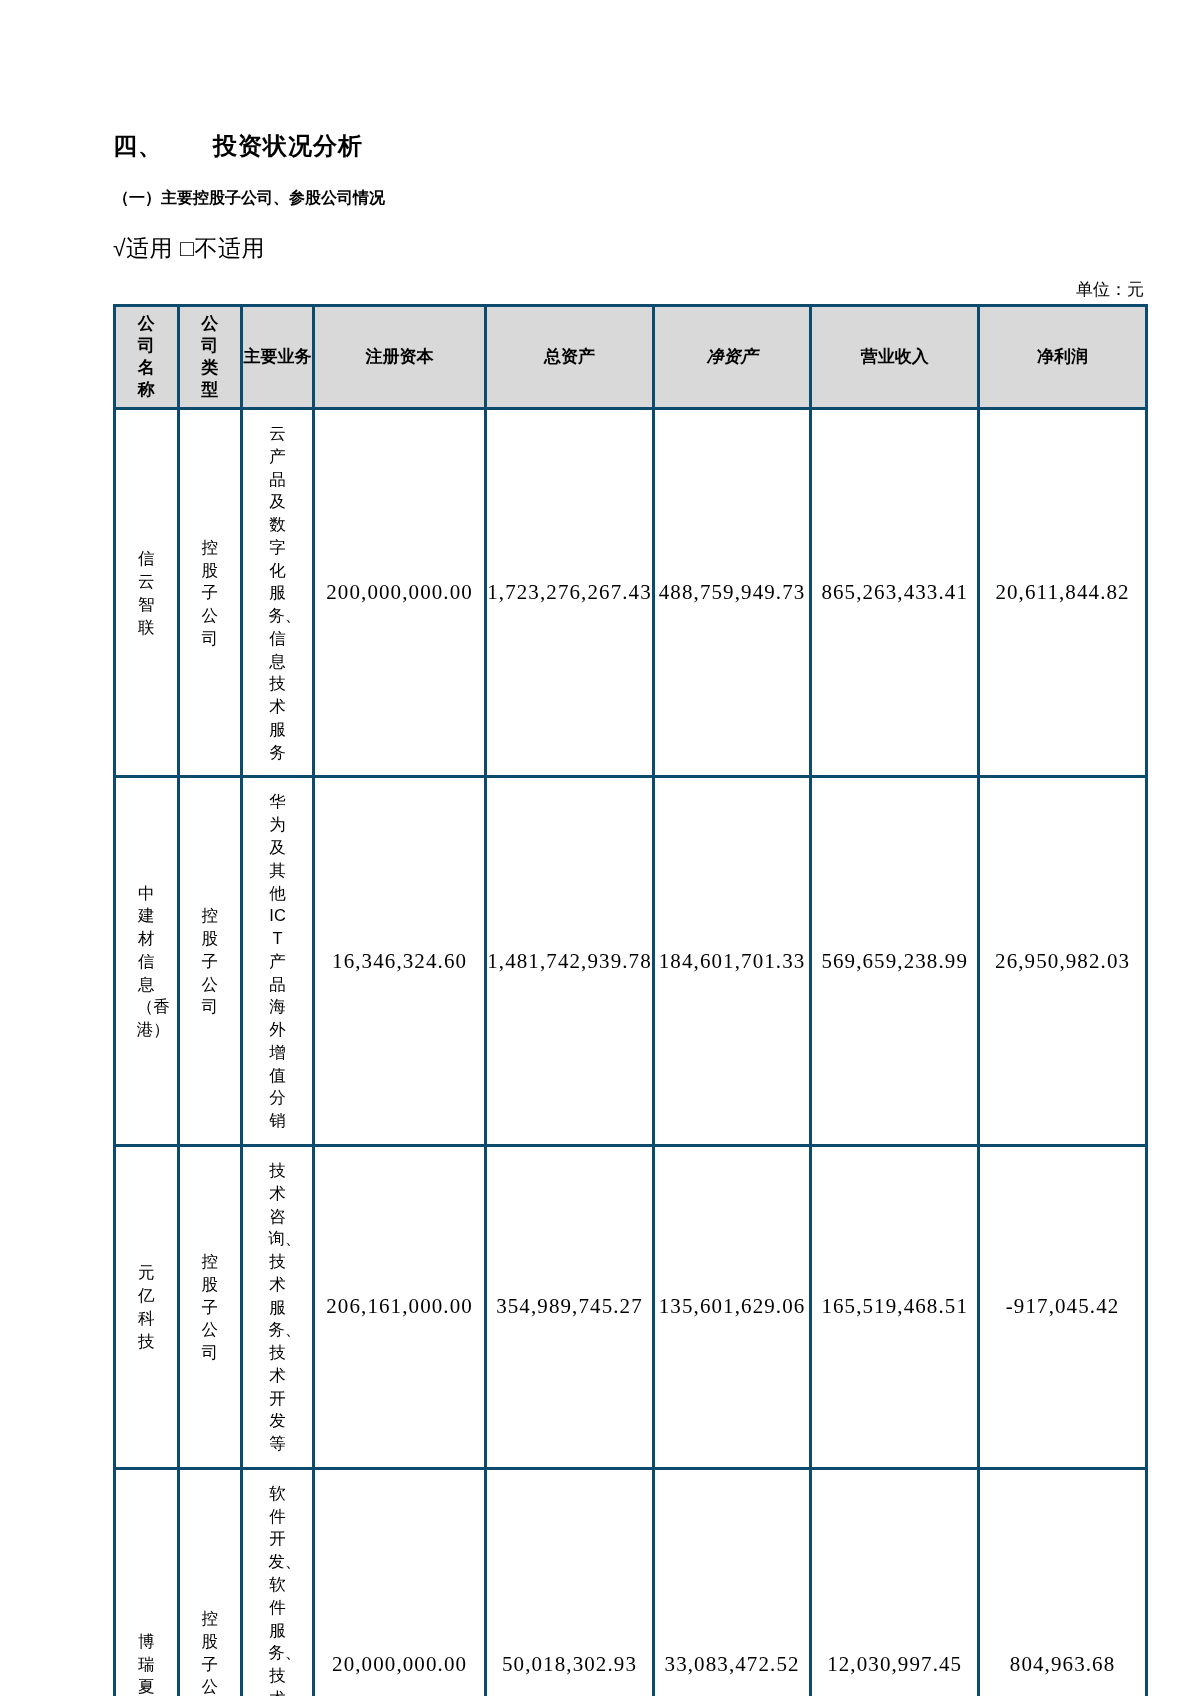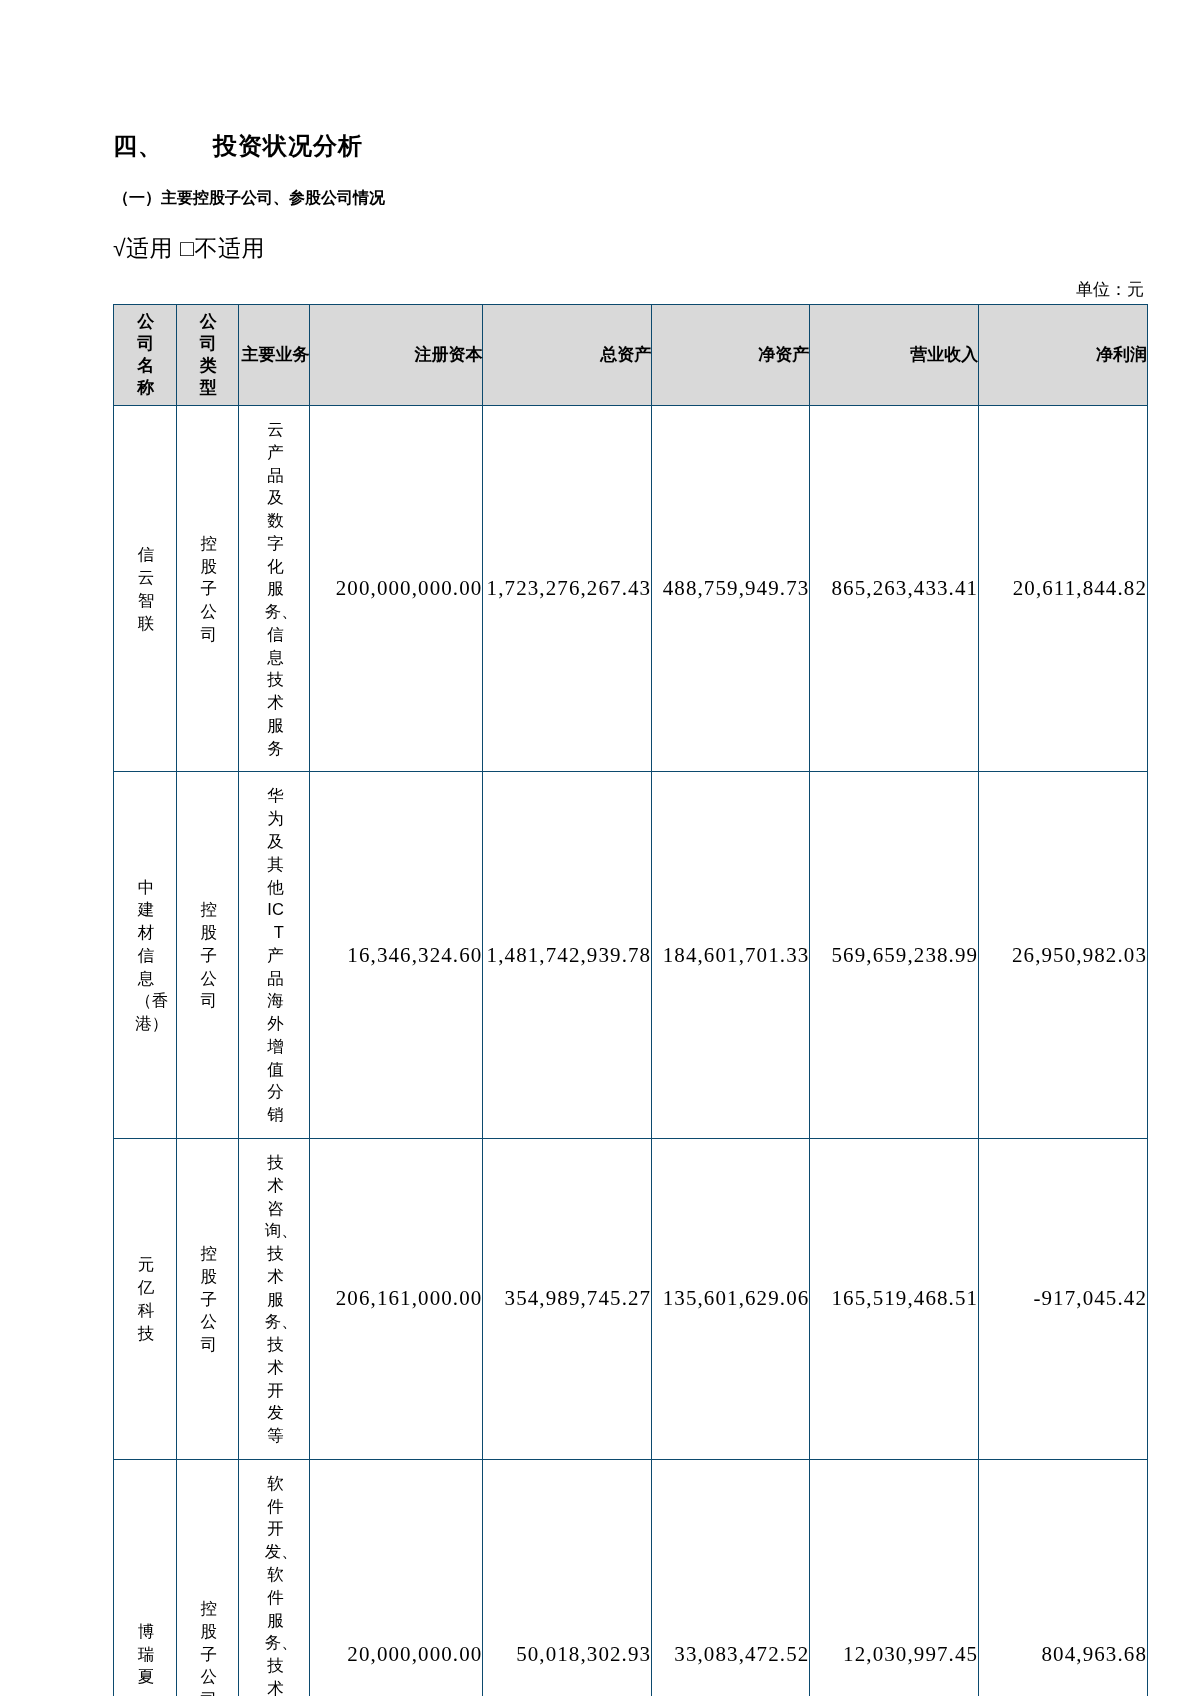--- a/index.html
+++ b/index.html
@@ -48,24 +48,24 @@
     text-align: right;
     margin: 0 4px 3px 0;
   }
   table.main-table {
     border-collapse: collapse;
     width: 100%;
     table-layout: fixed;
   }
   table.main-table th,
   table.main-table td {
-    border: 1px solid #0c4a6e;
+    border: 3px solid #0c4a6e;
     padding: 0;
     vertical-align: middle;
-    text-align: right;
+    text-align: center;
   }
   table.main-table thead th {
     background: #d9d9d9;
     font-family: "Liberation Sans", "DejaVu Sans", sans-serif;
     font-weight: bold;
     font-size: 17px;
     height: 100px;
     line-height: 1.25;
   }
   .th-narrow {
@@ -76,21 +76,21 @@
     margin: 0 auto;
     width: 1.1em;
     word-break: break-all;
     line-height: 1.3;
   }
   .th-biz {
     width: 66px;
   }
   .col-cap { width: 162px; }
   .col-num { width: 158px; }
-  .col-num2 { width: 148px; }
+  .col-num2 { width: 148px; font-style: italic; }
   td.name-cell,
   td.type-cell,
   td.biz-cell {
     font-family: "Liberation Sans", "DejaVu Sans", sans-serif;
     font-size: 16.5px;
     line-height: 1.38;
     padding: 6px 4px;
   }
   td.name-cell .vert,
   td.type-cell .vert,

